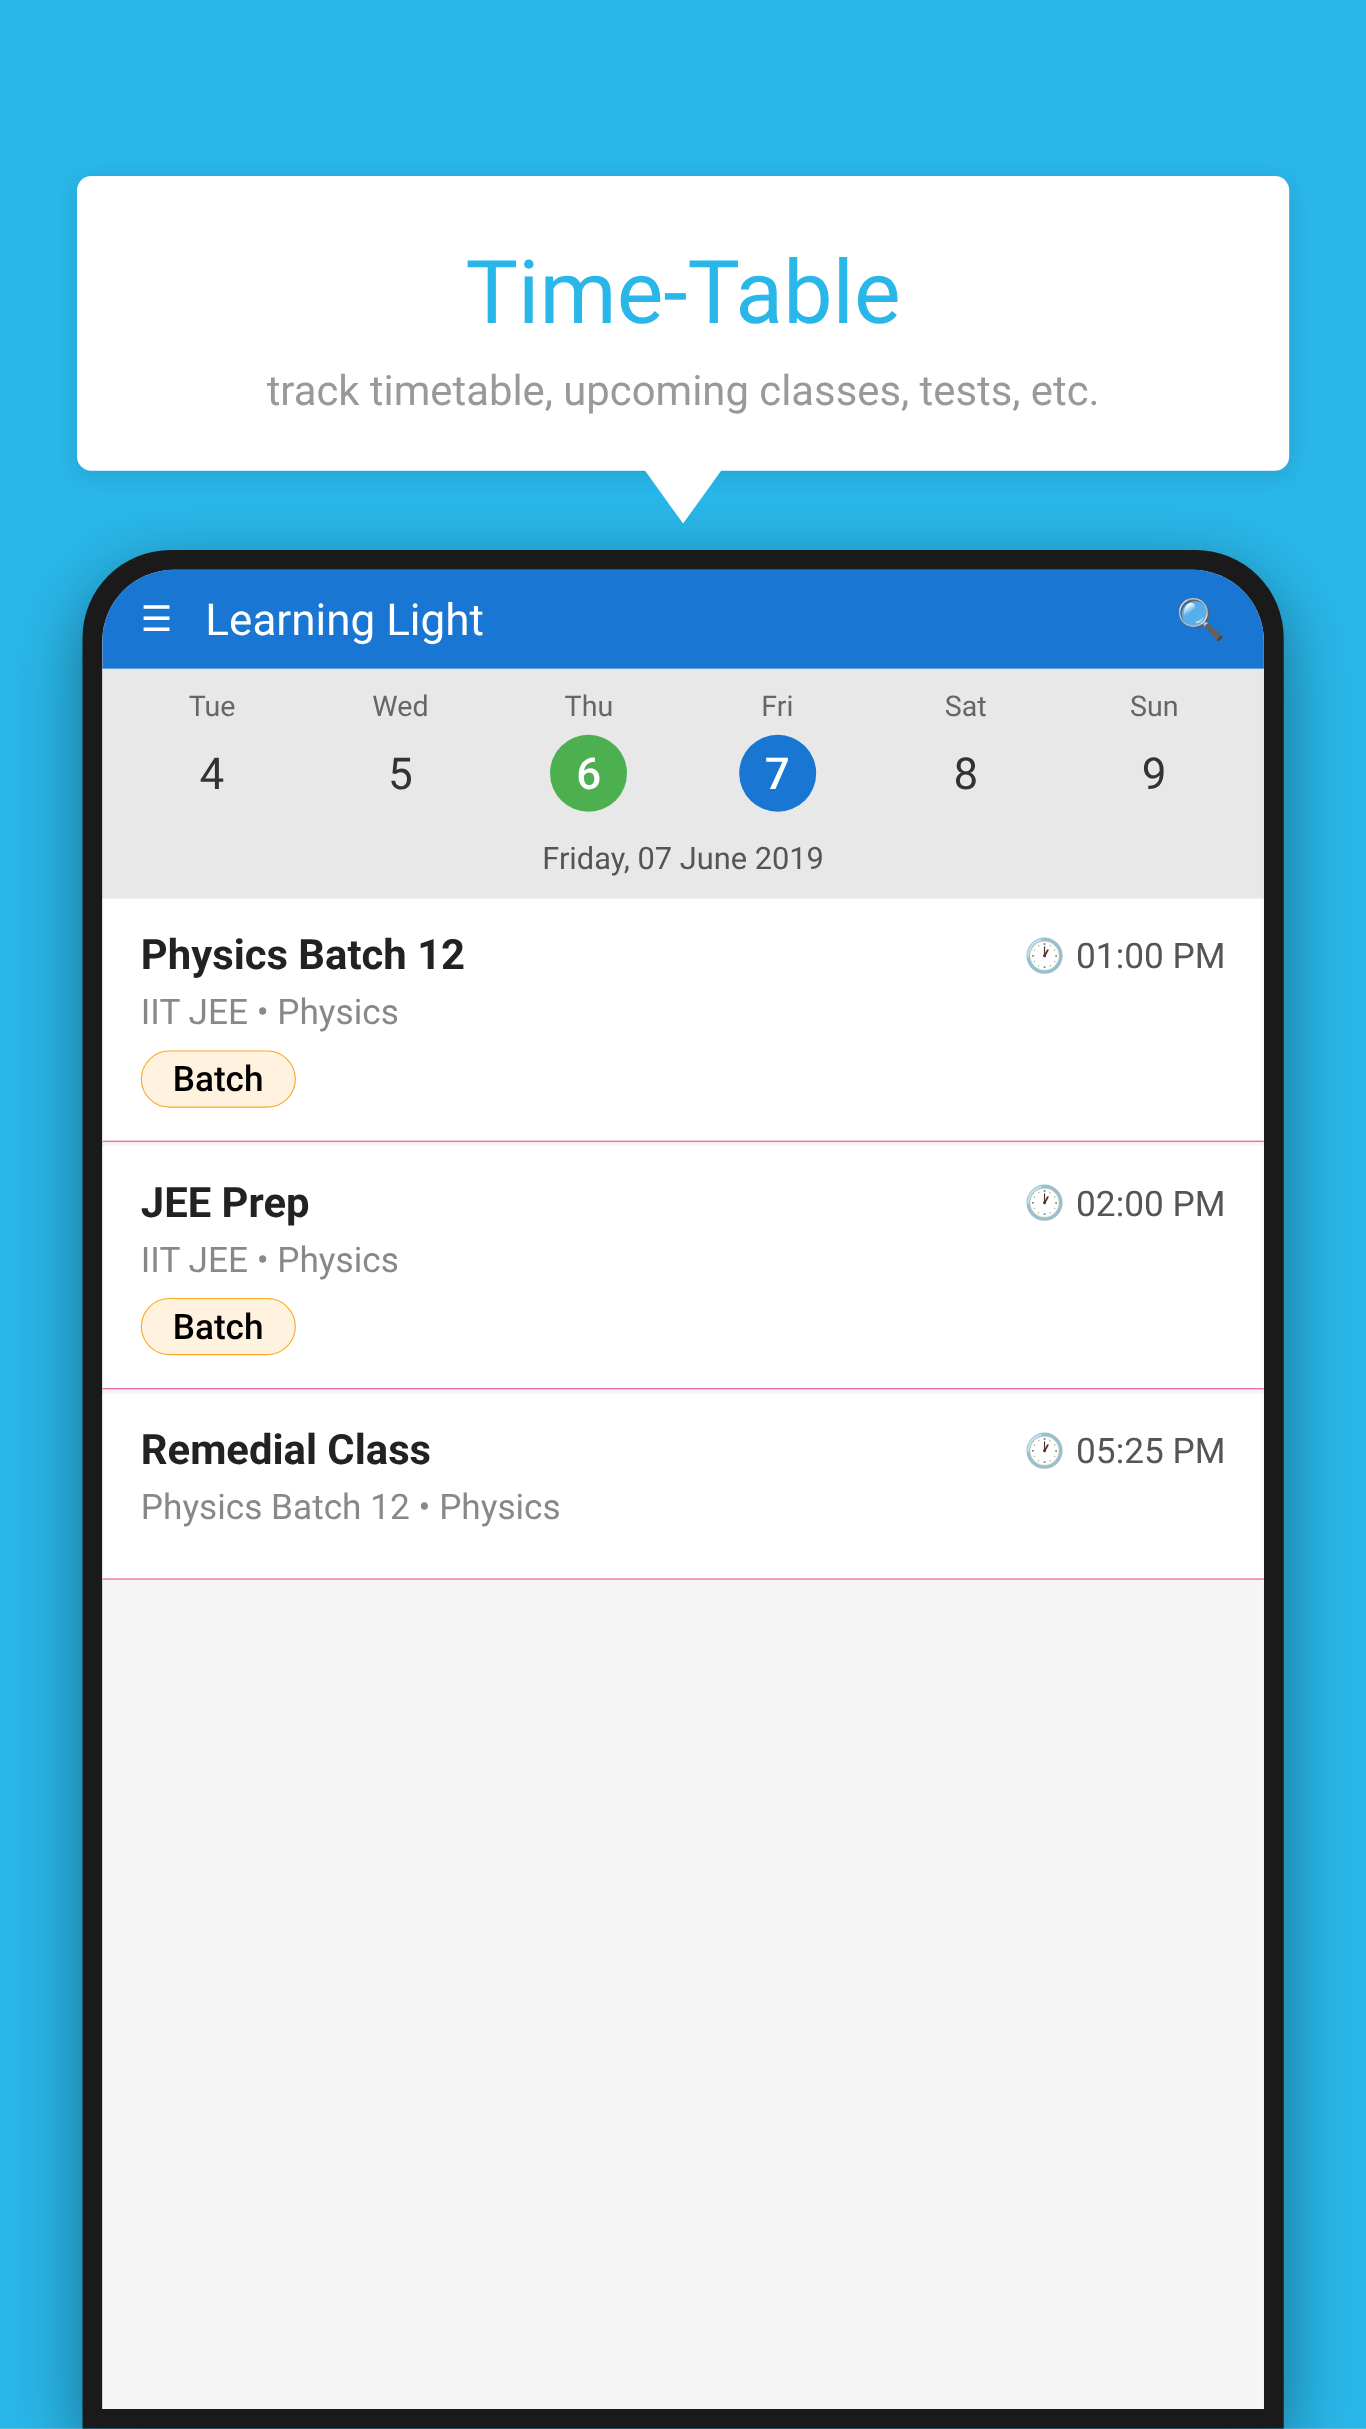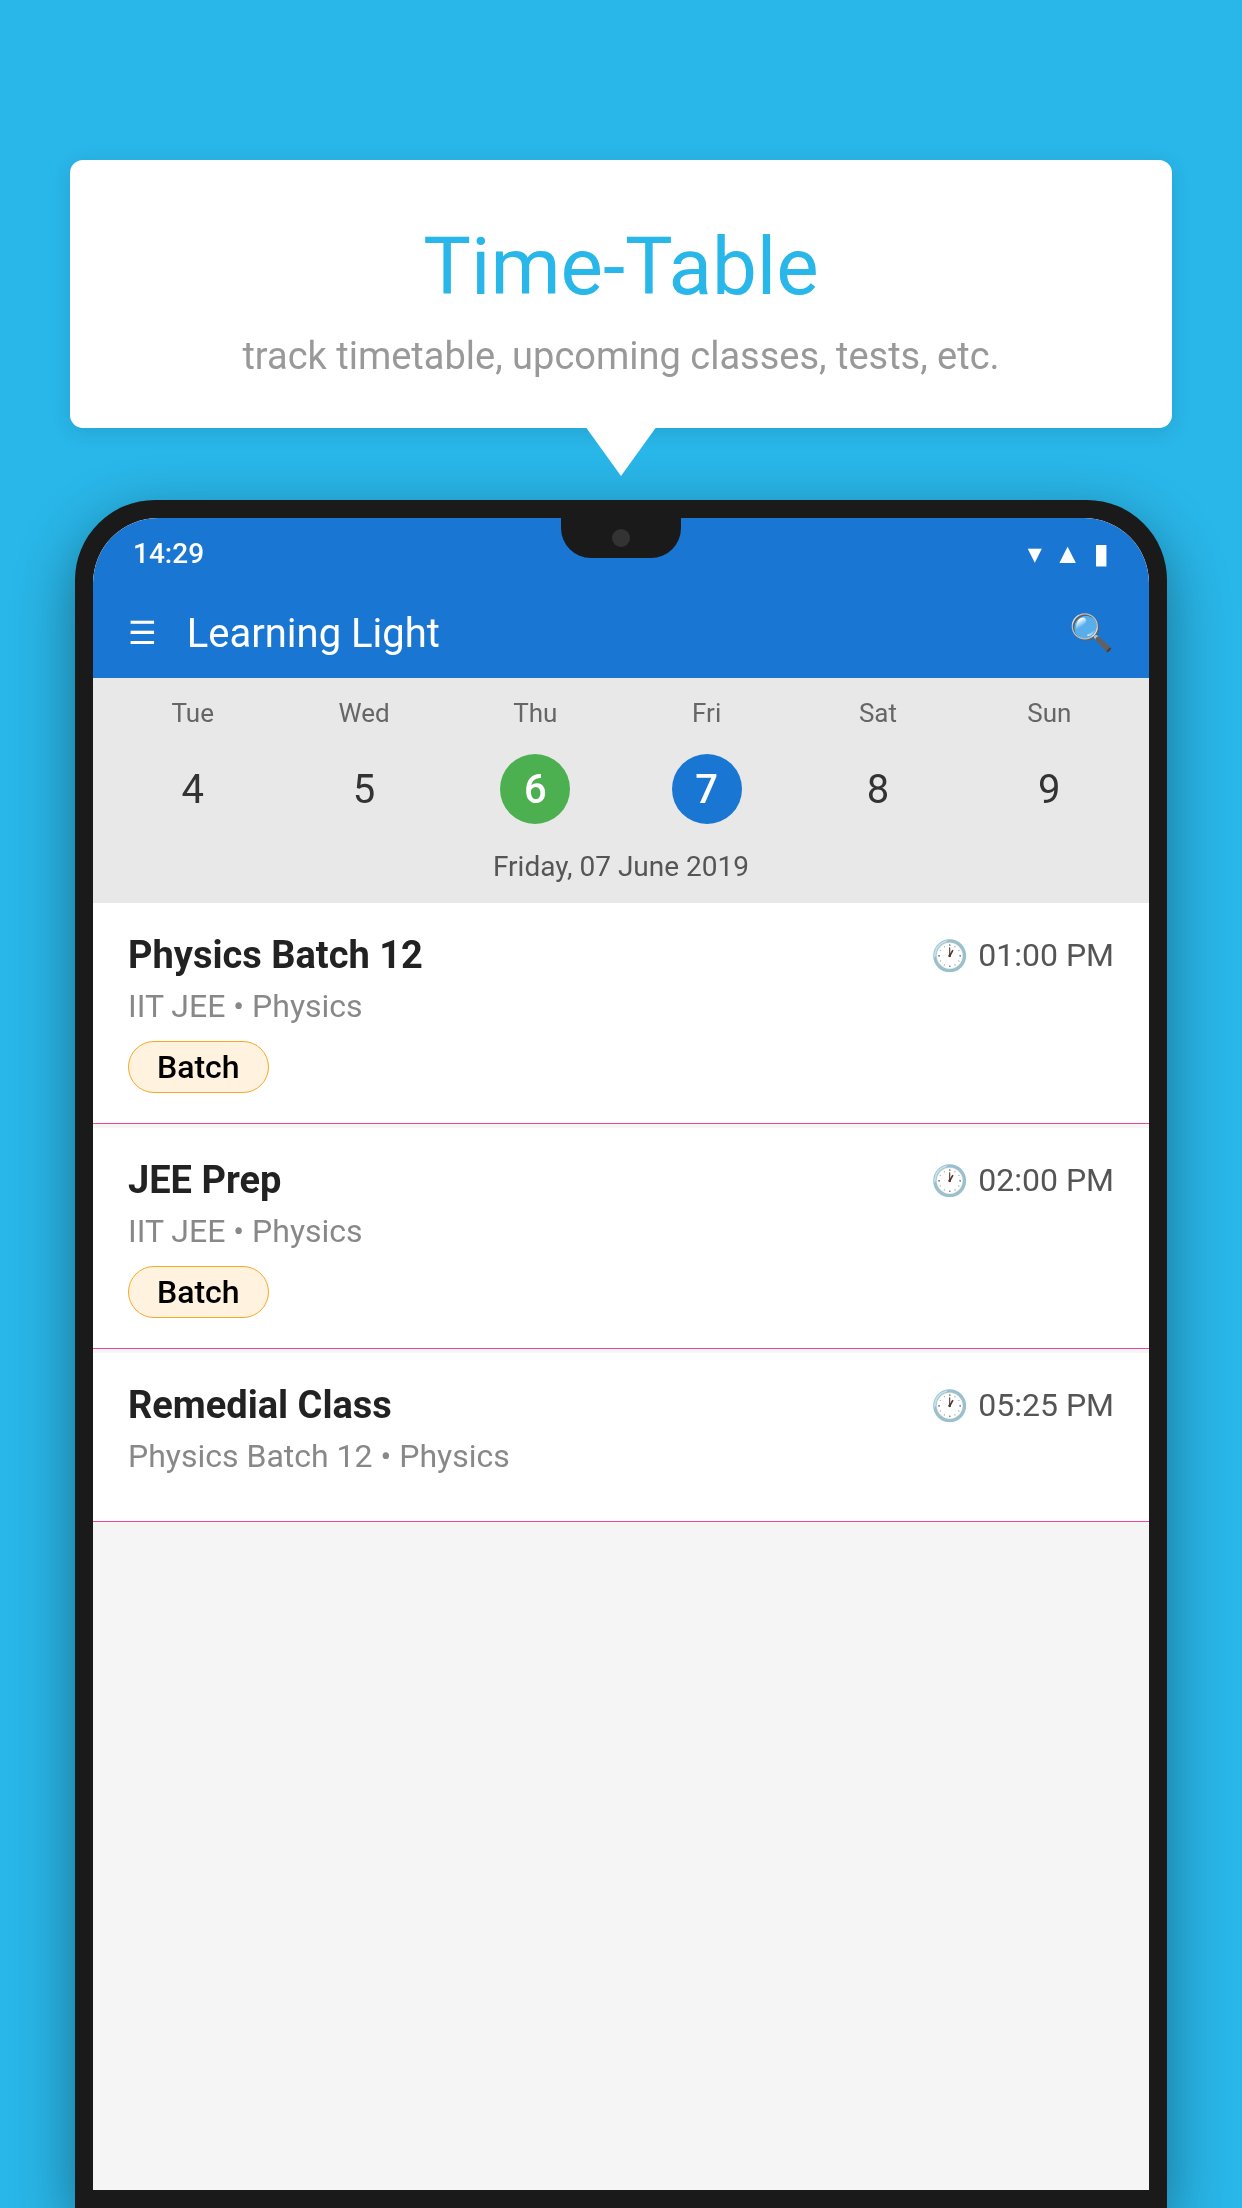--- a/index.html
+++ b/index.html
@@ -175,21 +175,21 @@
     .day-col {
       display: flex;
       flex-direction: column;
       align-items: center;
       width: 14%;
     }
 
     .day-name {
       font-size: 26px;
       color: #666;
-      margin-bottom: 26px;
+      margin-bottom: 10px;
     }
 
     .day-num {
       font-size: 40px;
       color: #333;
       width: 70px;
       height: 70px;
       display: flex;
       align-items: center;
       justify-content: center;
@@ -279,31 +279,20 @@
 <div class="speech-bubble-wrapper">
   <div class="speech-bubble">
     <div class="bubble-title">Time-Table</div>
     <div class="bubble-subtitle">track timetable, upcoming classes, tests, etc.</div>
   </div>
 </div>
 
 <div class="phone-frame">
   <div class="phone-screen">
 
-    <div class="status-bar">
-      <span class="status-time">14:29</span>
-      <div class="notch">
-        <div class="camera-dot"></div>
-      </div>
-      <div class="status-icons">
-        <span class="wifi-icon">▾</span>
-        <span class="signal-icon">▲</span>
-        <span class="battery-icon">▮</span>
-      </div>
-    </div>
 
     <div class="app-header">
       <span class="hamburger">☰</span>
       <span class="app-title">Learning Light</span>
       <span class="search-icon-btn">🔍</span>
     </div>
 
     <div class="calendar-section">
       <div class="days-row" id="days-row">
           <div class="day-col">

